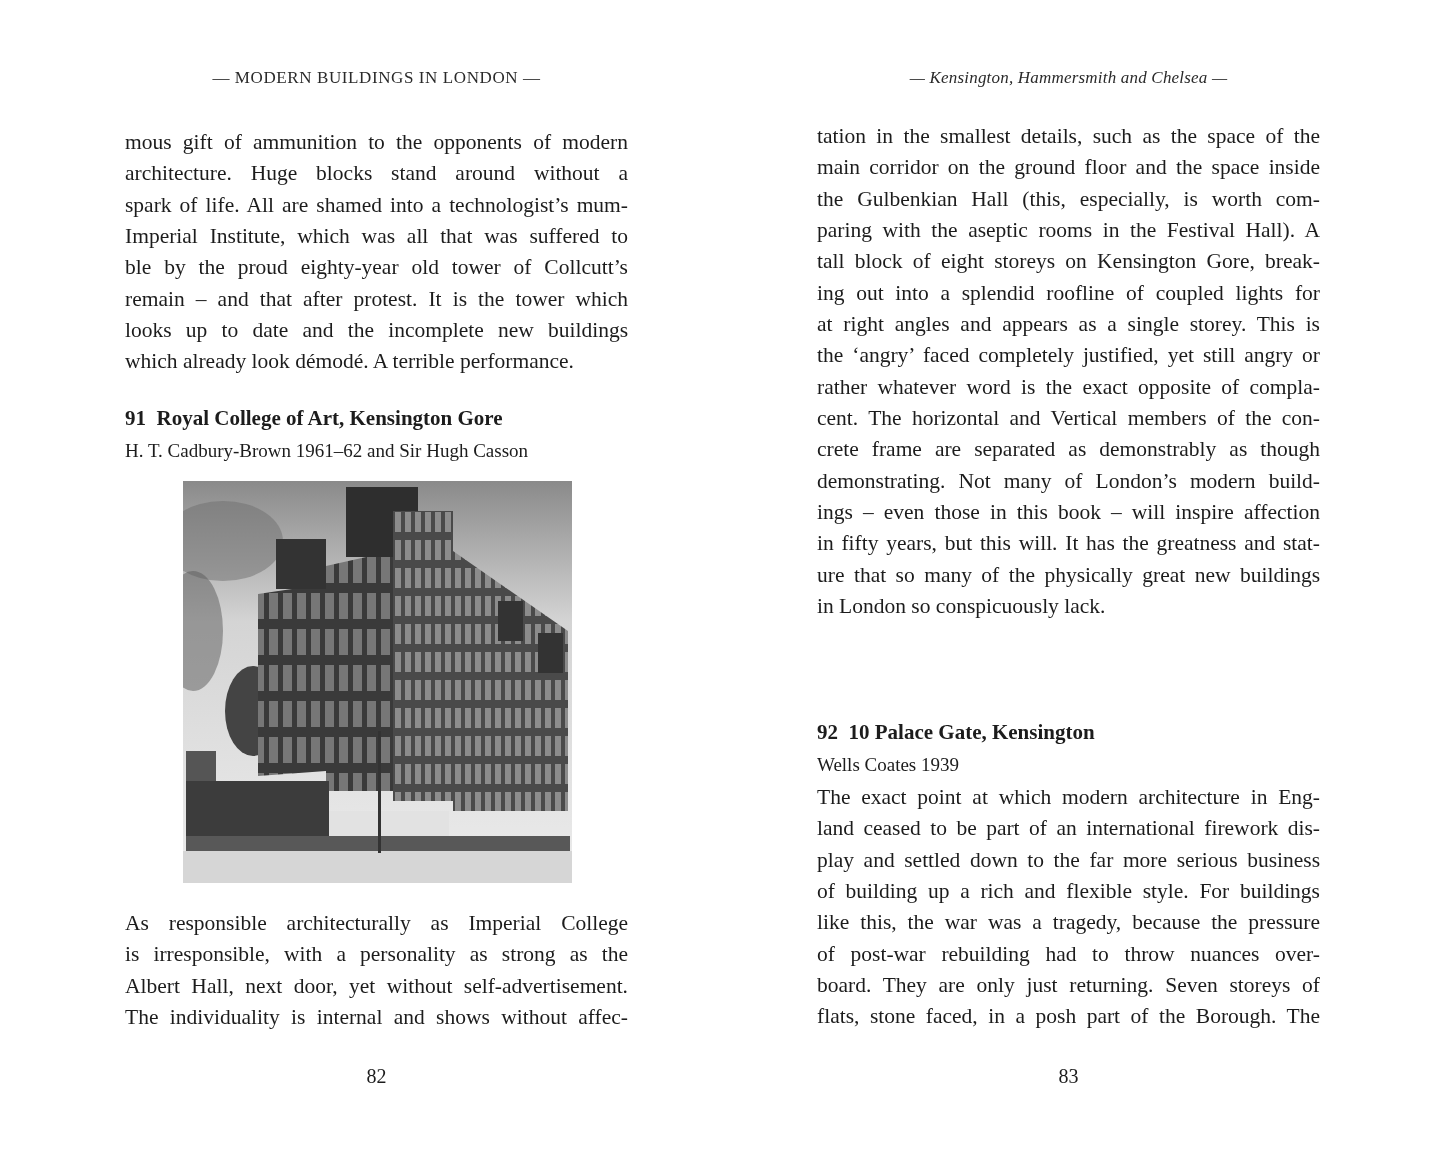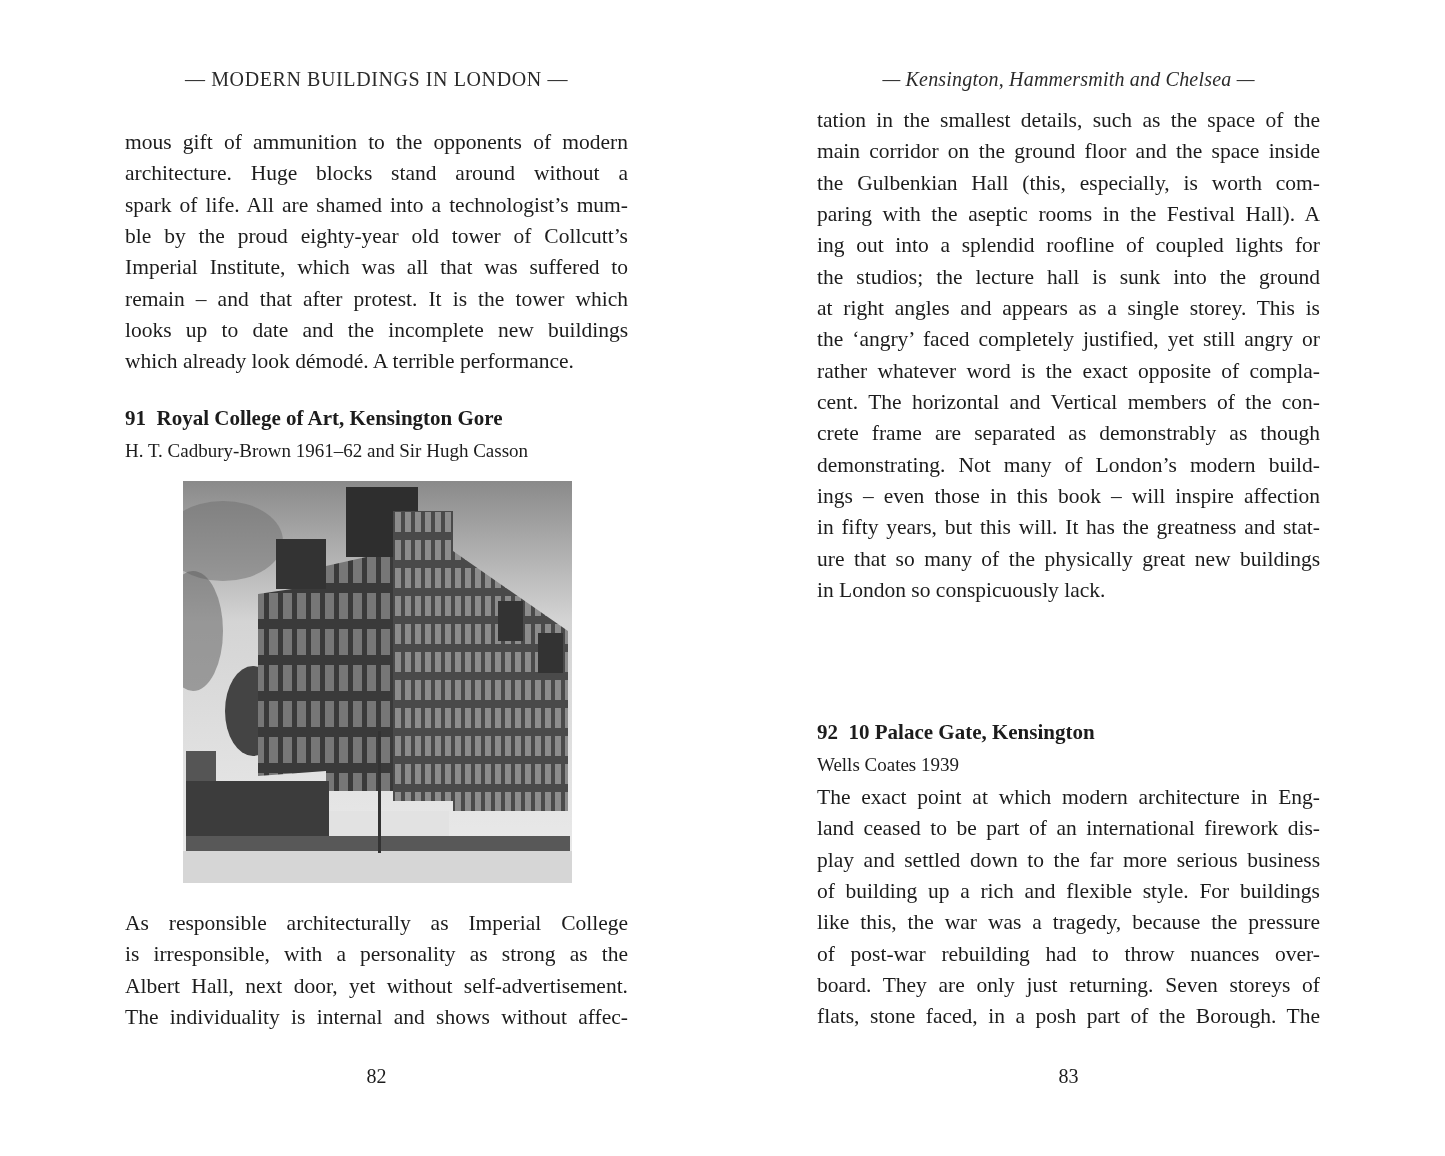--- a/index.html
+++ b/index.html
@@ -2,21 +2,21 @@
 <html><head>
 <meta charset="utf-8">
 <style>
   html, body { margin:0; padding:0; background:#ffffff; }
   body { width:1445px; height:1156px; position:relative; overflow:hidden;
          font-family:"Liberation Serif", "DejaVu Serif", serif; color:#1c1c1c; }
   .page { position:absolute; top:0; height:1156px; }
   .page.left { left:125px; width:503px; }
   .page.right { left:817px; width:503px; }
   .running-head { position:absolute; top:68px; left:0; width:100%; text-align:center;
-                  font-size:20px; letter-spacing:0.6px; color:#2a2a2a; }
+                  font-size:17px; letter-spacing:0.6px; color:#2a2a2a; }
   .running-head.italic { font-style:italic; letter-spacing:0.2px; }
   .body-text { position:absolute; left:0; width:100%; font-size:21.5px; line-height:31.35px;
                text-align:justify; }
   .line { display:block; text-align:justify; text-align-last:justify; white-space:nowrap; height:31.35px; }
   .line.last { text-align-last:left; }
   .heading { position:absolute; left:0; font-weight:bold; font-size:21px; }
   .subhead { position:absolute; left:0; font-size:19px; }
   .figure { position:absolute; left:58px; top:481px; width:389px; height:402px; background:#bdbdbd; overflow:hidden; }
   .figure svg { display:block; }
   .folio { position:absolute; top:1065px; left:0; width:100%; text-align:center; font-size:20px; }
@@ -24,22 +24,22 @@
 </head>
 <body>
 
 <div class="page left">
   <div class="running-head">—  MODERN BUILDINGS IN LONDON  —</div>
 
   <div class="body-text" style="top:121px;margin-top:6px;">
     <span class="line">mous gift of ammunition to the opponents of modern</span>
     <span class="line">architecture. Huge blocks stand around without a</span>
     <span class="line">spark of life. All are shamed into a technologist’s mum-</span>
+    <span class="line">Imperial Institute, which was all that was suffered to</span>
     <span class="line">ble by the proud eighty-year old tower of Collcutt’s</span>
-    <span class="line">Imperial Institute, which was all that was suffered to</span>
     <span class="line">remain – and that after protest. It is the tower which</span>
     <span class="line">looks up to date and the incomplete new buildings</span>
     <span class="line last">which already look démodé. A terrible performance.</span>
   </div>
 
   <div class="heading" style="top:406px;">
     <span>91</span>&nbsp;
     <span>Royal College of Art, Kensington Gore</span>
   </div>
   <div class="subhead" style="top:440px;">H. T. Cadbury-Brown 1961–62 and Sir Hugh Casson</div>
@@ -88,27 +88,27 @@
     <span class="line">Albert Hall, next door, yet without self-advertisement.</span>
     <span class="line">The individuality is internal and shows without affec-</span>
   </div>
 
   <div class="folio">82</div>
 </div>
 
 <div class="page right">
   <div class="running-head italic">—  Kensington, Hammersmith and Chelsea  —</div>
 
-  <div class="body-text" style="top:105px;">
+  <div class="body-text" style="top:121px;">
     <span class="line">tation in the smallest details, such as the space of the</span>
     <span class="line">main corridor on the ground floor and the space inside</span>
     <span class="line">the Gulbenkian Hall (this, especially, is worth com-</span>
     <span class="line">paring with the aseptic rooms in the Festival Hall). A</span>
+    <span class="line">tall block of eight storeys on Kensington Gore, break-</span>
     <span class="line">ing out into a splendid roofline of coupled lights for</span>
-    <span class="line">the studios; the lecture hall is sunk into the ground</span>
     <span class="line">at right angles and appears as a single storey. This is</span>
     <span class="line">the ‘angry’ faced completely justified, yet still angry or</span>
     <span class="line">rather whatever word is the exact opposite of compla-</span>
     <span class="line">cent. The horizontal and Vertical members of the con-</span>
     <span class="line">crete frame are separated as demonstrably as though</span>
     <span class="line">demonstrating. Not many of London’s modern build-</span>
     <span class="line">ings – even those in this book – will inspire affection</span>
     <span class="line">in fifty years, but this will. It has the greatness and stat-</span>
     <span class="line">ure that so many of the physically great new buildings</span>
     <span class="line last">in London so conspicuously lack.</span>

